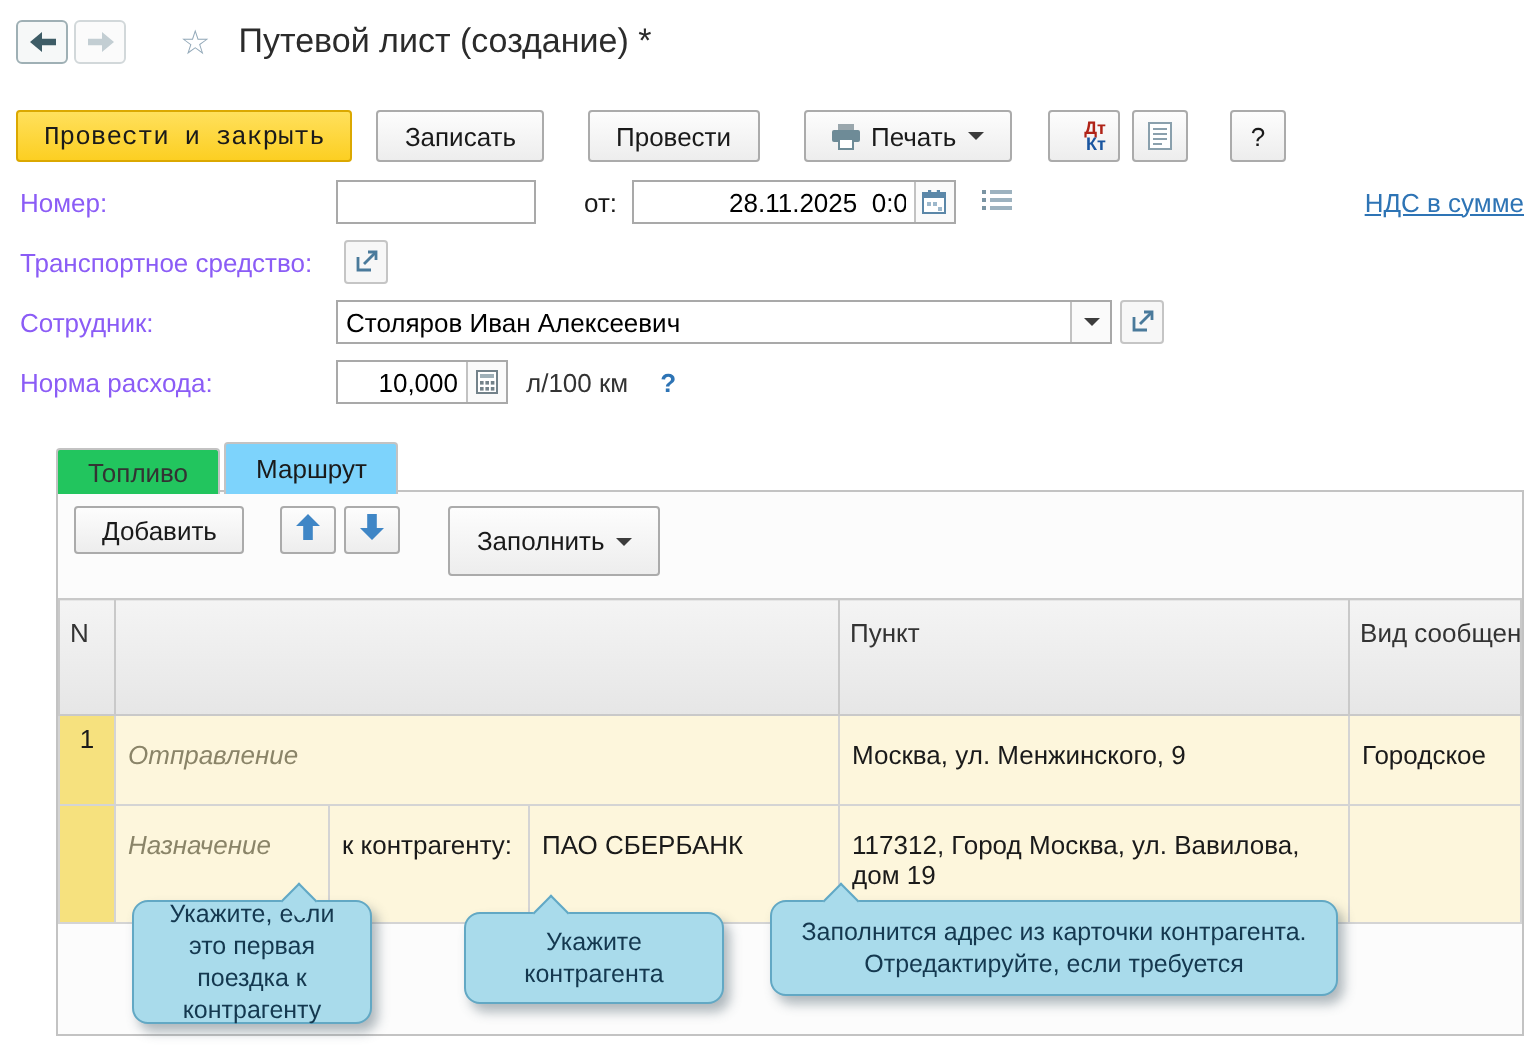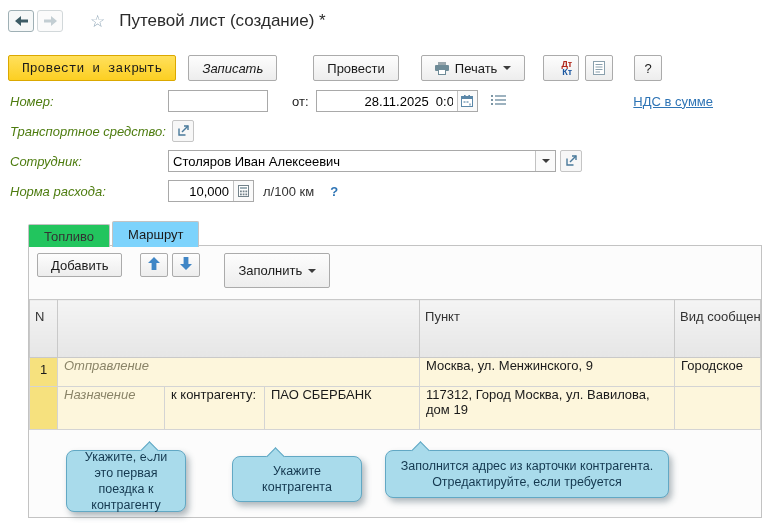--- a/index.html
+++ b/index.html
@@ -22,21 +22,21 @@
   .btn.primary{background:linear-gradient(#ffe05c,#fccf22);border-color:#dba800;font-family:Liberation Mono, monospace;}
   .btn.iconbtn{padding:0 6px;min-width:28px;}
   .caret{width:0;height:0;border-left:4px solid transparent;border-right:4px solid transparent;
     border-top:4px solid #3c3c3c;display:inline-block;margin-left:6px;}
   .dtkt{display:flex;flex-direction:column;line-height:8px;font-size:9px;font-weight:bold;}
   .dtkt .dt{color:#b02418;align-self:flex-start;}
   .dtkt .kt{color:#1a56a0;align-self:flex-end;}
   
   .formarea{position:absolute;top:90px;left:10px;right:8px;}
   .frow{display:flex;align-items:center;height:22px;margin-bottom:8px;}
-  .flabel{width:158px;flex:none;color:#4d7c0f;font-style:italic;}
+  .flabel{width:158px;flex:none;color:#8b5cf6;}
   .tbox,.combo{border:1px solid #a9a9a9;background:#fff;height:22px;box-sizing:border-box;}
   .tbox{font-family:inherit;font-size:13px;padding:0 4px;outline:none;}
   .combo{display:flex;align-items:stretch;}
   .combo input{border:none;flex:1;min-width:0;padding:0 4px;font-family:inherit;font-size:13px;outline:none;background:transparent;}
   .seg{width:19px;flex:none;border-left:1px solid #c2c2c2;background:#fafafa;display:flex;
     align-items:center;justify-content:center;cursor:pointer;}
   .sq-btn{width:22px;height:22px;border:1px solid #c5c5c5;background:#f7f7f7;border-radius:2px;
     display:flex;align-items:center;justify-content:center;padding:0;cursor:pointer;flex:none;}
   .link{color:#2e74b5;text-decoration:underline;cursor:pointer;white-space:nowrap;}
   .help-q{color:#2e74b5;font-weight:bold;cursor:pointer;}
@@ -48,21 +48,21 @@
   .tab.inactive{height:22px;background:#22c55e;color:#333;}
   .tab.active{height:25px;background:#7dd3fc;z-index:4;}
   
   .panel{position:absolute;top:245px;left:28px;width:734px;height:273px;border:1px solid #c3c3c3;
     background:#fcfcfc;box-sizing:border-box;}
   .gridbar{display:flex;align-items:flex-start;padding:7px 8px 5px 8px;}
   .grid-table{border-collapse:collapse;table-layout:fixed;width:732px;margin-top:6px;background:#fff;}
   .grid-table th{background:linear-gradient(#f4f4f4,#e6e6e6);border:1px solid #c9c9c9;
     font-weight:normal;text-align:left;vertical-align:top;padding:9px 5px 0 5px;height:58px;
     box-sizing:border-box;color:#333;overflow:hidden;white-space:nowrap;}
-  .grid-table td{border:1px solid #d4d4d4;padding:0 6px;vertical-align:top;background:#fdf6dc;
+  .grid-table td{border:1px solid #d4d4d4;padding:12px 6px;vertical-align:top;background:#fdf6dc;
     overflow:hidden;}
   .grid-table td.ncell{background:#f6e17e;text-align:center;padding:4px 2px;}
   .grid-table td.kind{font-style:italic;color:#8a8468;}
   .row-a td{height:20px;}
   .row-b td{height:34px;}
   
   .callout{position:absolute;background:#a9dbeb;border:1px solid #62a8c4;border-radius:8px;
     box-shadow:3px 4px 6px rgba(80,100,110,.45);color:#14384f;font-size:12.5px;line-height:1.3;
     display:flex;align-items:center;justify-content:center;text-align:center;
     padding:6px 10px;box-sizing:border-box;z-index:10;}
@@ -88,21 +88,21 @@
             <path d="M7 0 L13 5 L7 10 L7 6.6 L0 6.6 L0 3.4 L7 3.4 Z" fill="#c3ced3"></path>
           </svg>
       </span>
     </button>
     <span class="star">☆</span>
     <span class="wtitle">Путевой лист (создание) *</span>
   </div>
 
   <div class="cmdbar">
     <button class="btn primary" style="margin-right:12px;">Провести и закрыть</button>
-    <button class="btn" style="margin-right:36px;font-style:italic;">Записать</button>
+    <button class="btn" style="margin-right:22px;">Записать</button>
     <button class="btn" style="margin-right:22px;">Провести</button>
     <button class="btn" style="margin-right:18px;">
       <span style="margin-right:6px;display:inline-flex;">
         <svg width="14" height="13" viewBox="0 0 14 13">
             <rect x="3" y="0" width="8" height="3" fill="#9aa7ad"></rect>
             <rect x="0" y="3" width="14" height="6" rx="1" fill="#6e8b97"></rect>
             <rect x="3.5" y="7.5" width="7" height="5" fill="#ffffff" stroke="#6e8b97"></rect>
           </svg>
       </span>
       <span>Печать</span>
@@ -154,21 +154,21 @@
               <rect x="0" y="1" width="2" height="2" fill="#7a94a3"></rect>
               <rect x="0" y="5" width="2" height="2" fill="#7a94a3"></rect>
               <rect x="0" y="9" width="2" height="2" fill="#7a94a3"></rect>
               <rect x="4" y="1" width="11" height="2" fill="#9db2bf"></rect>
               <rect x="4" y="5" width="11" height="2" fill="#9db2bf"></rect>
               <rect x="4" y="9" width="11" height="2" fill="#9db2bf"></rect>
             </svg>
         </span>
       </button>
       <span style="flex:1;"></span>
-      <a class="link" style="margin-right:49px;text-align:right;">НДС в сумме</a>
+      <a class="link" style="text-align:right;">НДС в сумме</a>
     </div>
 
     <div class="frow">
       <span class="flabel">Транспортное средство:</span>
       <button class="sq-btn" style="margin-left:4px;">
         <span>
           <svg width="11" height="11" viewBox="0 0 11 11">
               <path d="M1 3.5 L1 10 L7.5 10" fill="none" stroke="#4a7a9b" stroke-width="1.4"></path>
               <path d="M4 7 L10 1" stroke="#4a7a9b" stroke-width="1.4"></path>
               <path d="M6 1 L10 1 L10 5" fill="none" stroke="#4a7a9b" stroke-width="1.4"></path>

